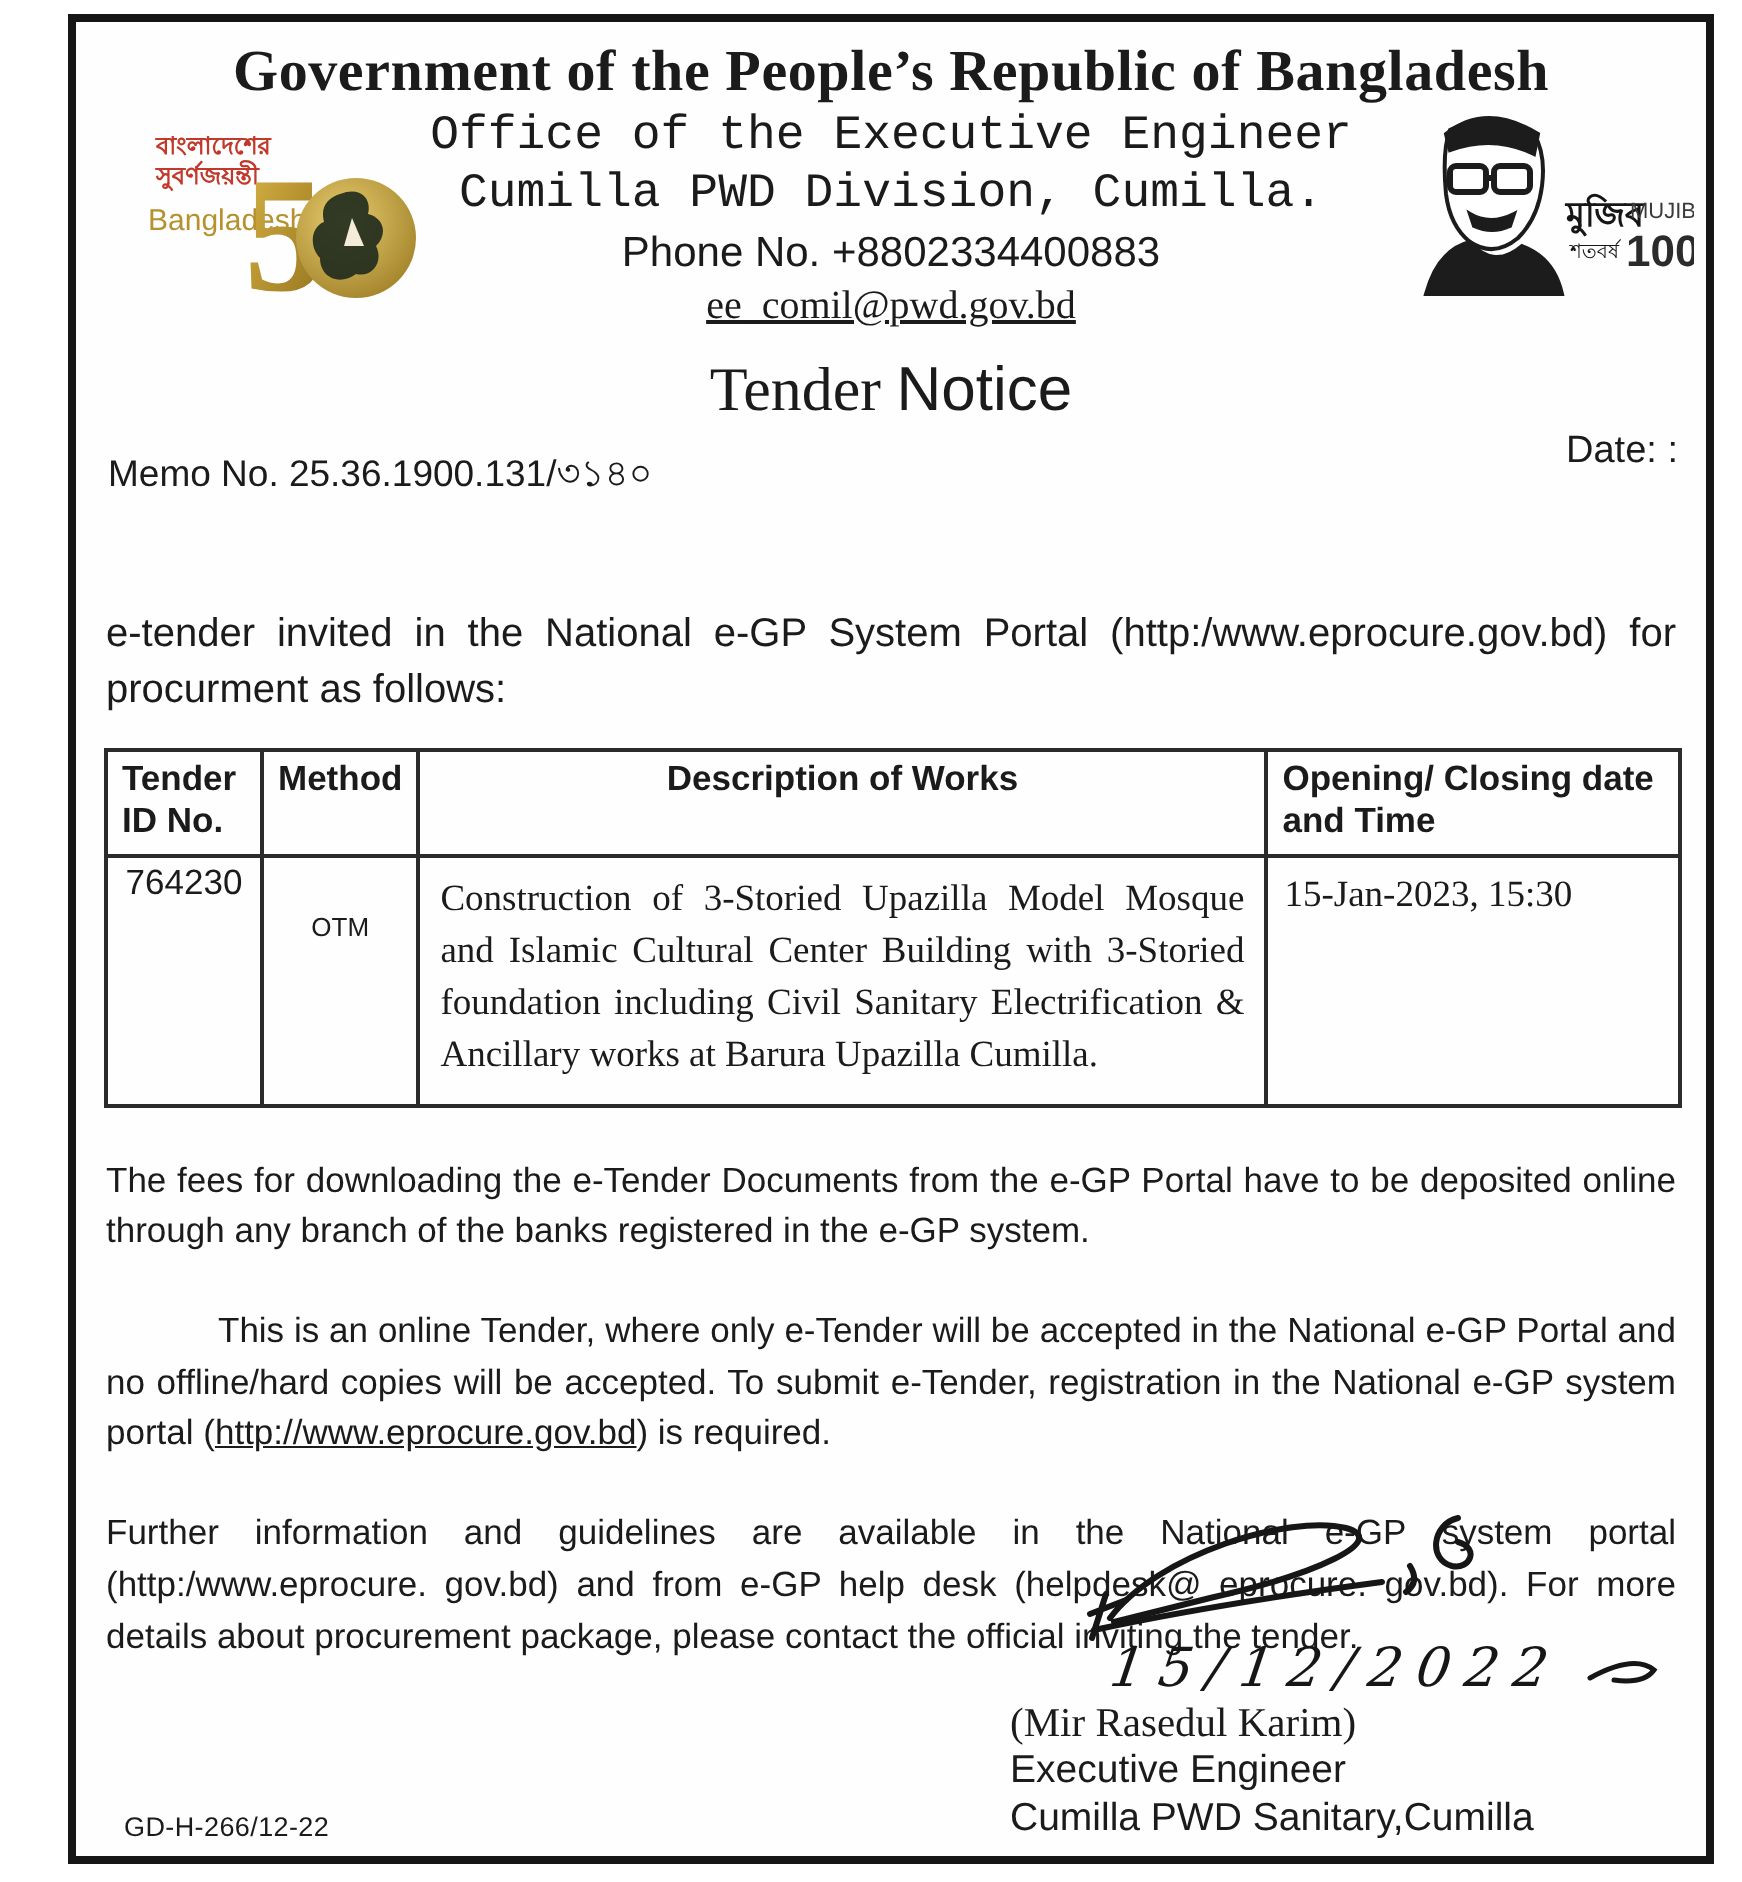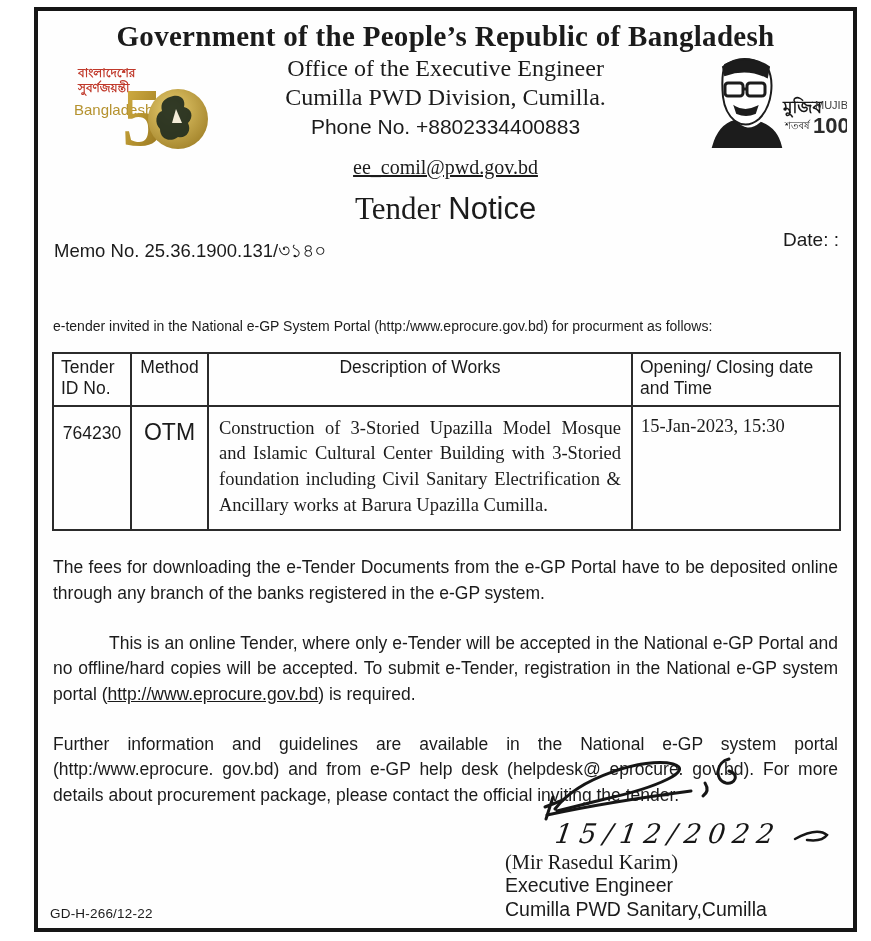--- a/index.html
+++ b/index.html
@@ -14,23 +14,23 @@
   .frame {
     position:absolute; left:34px; top:7px;
     width:823px; height:925px;
     border:4px solid #161616;
     background:#fefefe;
   }
 
   
   .header { text-align:center; padding-top:9px; position:relative; z-index:2; }
   .gov-title { font-family:Liberation Serif, serif; font-weight:bold; font-size:29px; letter-spacing:0.3px; }
-  .hline-serif { font-family:Liberation Serif, serif; font-size:24px; margin-top:2px; }
+  .hline-serif { font-family:Liberation Mono, monospace; font-size:24px; margin-top:2px; }
   .phone-line { font-family:"Liberation Sans", sans-serif; font-size:21px; margin-top:4px; }
-  .email-line { font-family:"Liberation Serif", serif; font-size:20px; margin-top:17px; }
+  .email-line { font-family:"Liberation Serif", serif; font-size:20px; margin-top:3px; }
   .email-line span { text-decoration:underline; }
 
   
   .logo-left { position:absolute; left:14px; top:46px; width:155px; height:115px; z-index:3;margin-left:18px; }
   .logo-right { position:absolute; right:6px; top:40px; width:152px; height:98px; z-index:3; }
 
   
   .tn-title { text-align:center; margin-top:12px; font-size:31px; }
   .tn-serif { font-family:"Liberation Serif", serif; }
   .tn-sans  { font-family:"Liberation Sans", sans-serif;margin-top:12px; }
@@ -38,43 +38,43 @@
   
   .memo-row { position:relative; height:58px; margin-top:2px; }
   .memo { position:absolute; left:16px; top:8px; font-size:18.5px; }
   .date-block { position:absolute; right:14px; top:0; display:flex; align-items:center; gap:1px; }
   .date-label { font-size:19px; }
   .frac { text-align:center; font-weight:bold; font-size:16px; line-height:1.4; font-family:"Liberation Sans", sans-serif; }
   .frac-top { border-bottom:2px solid #1b1b1b; padding:0 4px 1px; display:block; }
   .frac-bottom { display:block; padding-top:1px; }
 
   
-  .intro { margin:30px 15px 0; font-size:14px; line-height:1.4; text-align:justify; }
+  .intro { margin:30px 15px 0; font-size:20px; line-height:1.4; text-align:justify; }
   .para  { margin:24px 15px 0; font-size:17.5px; line-height:1.47; text-align:justify; }
   .para.indent { text-indent:56px; }
   .para .link { text-decoration:underline; }
 
   
   .tender-table { border-collapse:collapse; margin:15px 14px 0; width:calc(100% - 26px); }
   .tender-table th, .tender-table td { border:2px solid #2b2b2b; vertical-align:top; }
-  .tender-table th { font-weight:normal; font-size:17.5px; padding:3px 7px 6px; text-align:left; }
+  .tender-table th { font-weight:bold; font-size:17.5px; padding:3px 7px 6px; text-align:left; }
   .tender-table th.center { text-align:center; }
   .col-id { width:78px; } .col-method { width:77px; } .col-desc { width:424px; } .col-when { width:auto; }
-  .cell-id { text-align:center; font-size:17.5px; padding-top:16px; }
-  .cell-method { text-align:center; font-size:23px; padding-top:12px; }
+  .cell-id { text-align:center; font-size:17.5px; padding-top:2px; }
+  .cell-method { text-align:center; font-size:13px; padding-top:27px; }
   .cell-desc { font-family:"Liberation Serif", serif; font-size:18.5px; text-align:justify; line-height:1.4; padding:9px 10px 10px; }
   .cell-when { font-family:"Liberation Serif", serif; font-size:18.5px; padding:9px 8px; }
 
   
   .sig-block { position:absolute; right:18px; top:740px; width:330px; }
   .sig-svg { display:block; margin-left:28px; }
   .sig-name { font-family:"Liberation Serif", serif; font-size:20.5px; margin-top:0; }
   .sig-title, .sig-division { font-size:19.5px; line-height:1.22; }
 
-  .footer-code { position:absolute; left:12px; bottom:7px; font-size:13.5px; letter-spacing:0.2px; }
+  .footer-code { position:absolute; left:24px; bottom:7px; font-size:13.5px; letter-spacing:0.2px; }
 
   .hand-date {
     font-family:"DejaVu Serif", serif;
     font-style:italic;
     font-size:27px;
     letter-spacing:7px;
     fill:#161616;
   }
   .logo-bn-red { fill:#c0392b; font-size:12px; font-weight:bold; }
   .logo-bd-gold { fill:#b5922f; font-size:15px; }

